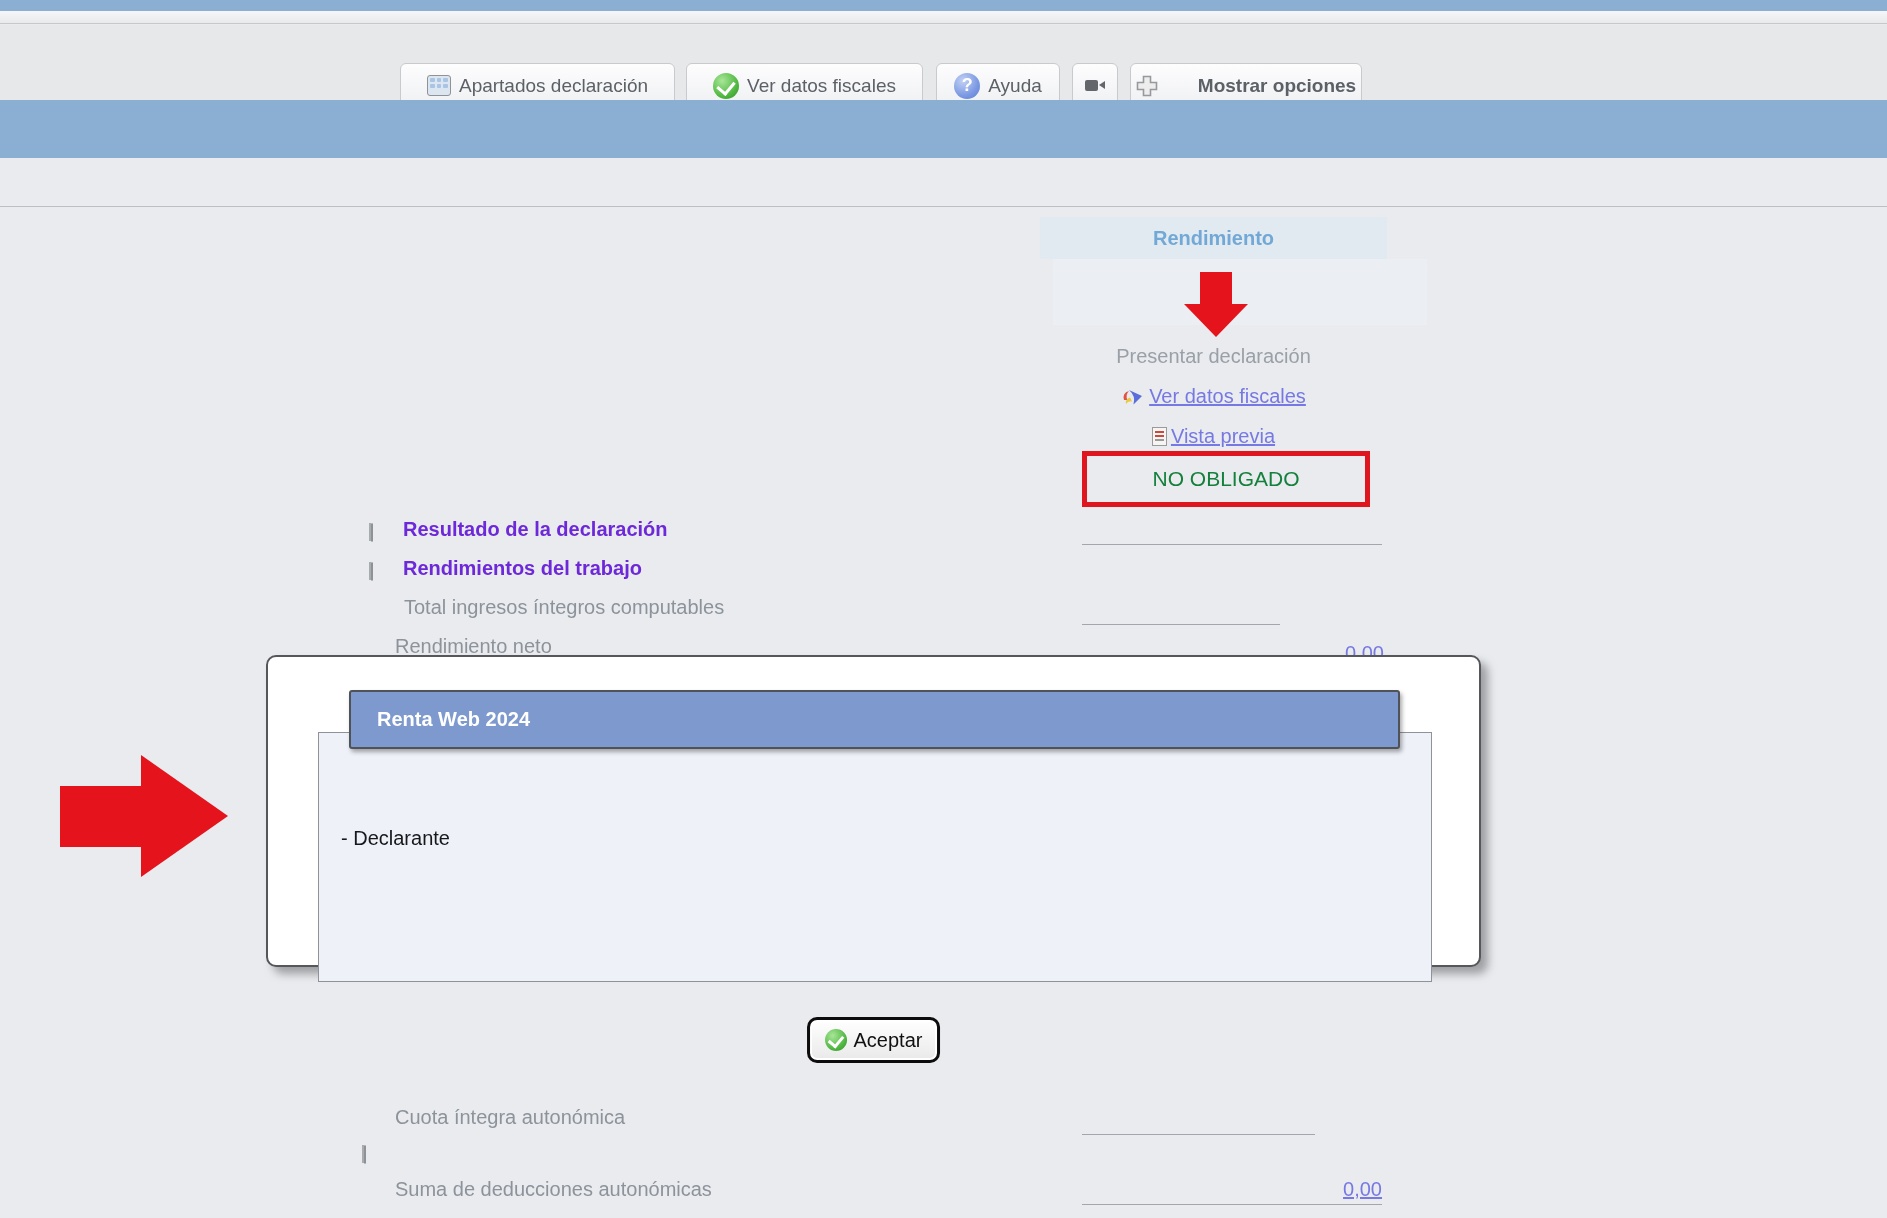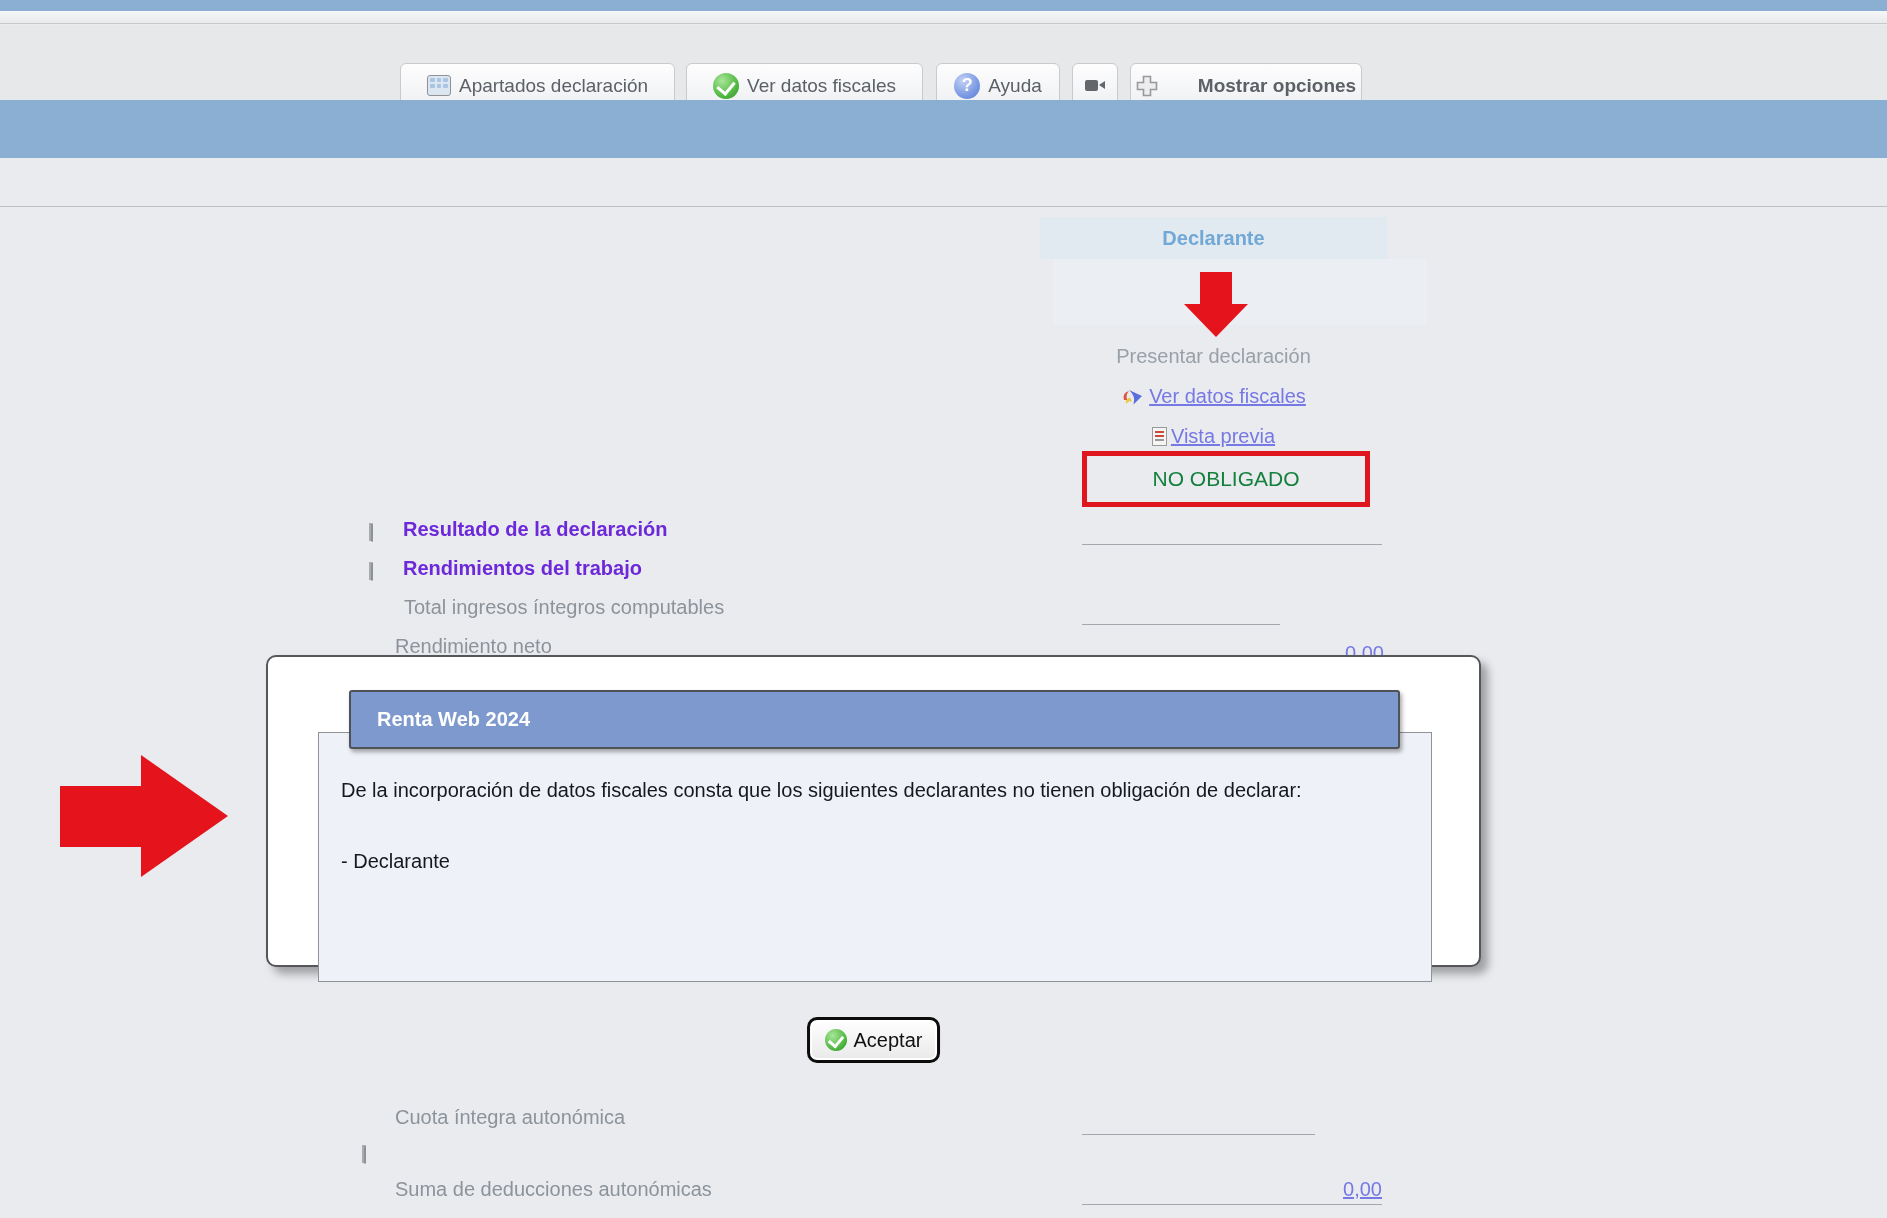--- a/index.html
+++ b/index.html
@@ -163,21 +163,21 @@
       <path d="M7.5 1.5 h7 v6 h6 v7 h-6 v6 h-7 v-6 h-6 v-7 h6 z" fill="#ededee" stroke="#97999d" stroke-width="1.6"></path>
     </svg>
     <span>Mostrar opciones</span>
   </div>
 </div>
 
 <div class="blueband"></div>
 <div class="hdivider"></div>
 
 <div class="decl-band">
-  <span>Declarante</span>
+  <span>Rendimiento</span>
 </div>
 <div class="sub-band"></div>
 
 <div class="arrow-down-body"></div>
 <div class="arrow-down-head"></div>
 
 <div class="presentar">Presentar declaración</div>
 
 <div class="linkrow" id="linkrow-datos">
   <svg width="24" height="22" viewBox="0 0 24 22">
@@ -219,20 +219,19 @@
 <div class="amount-link">0,00</div>
 
 <div class="arrow-right-body"></div>
 <div class="arrow-right-head"></div>
 
 <div class="modal">
   <div class="modal-title">
     <span>Renta Web 2024</span>
   </div>
   <div class="modal-panel">
-    <div class="msg">De la incorporación de datos fiscales consta que los siguientes declarantes no tienen obligación de declarar:</div>
     <div class="list-item">- Declarante</div>
   </div>
   <button class="accept-btn">
     <span class="check-icon small"></span>
     <span>Aceptar</span>
   </button>
 </div>
 
 </body></html>

